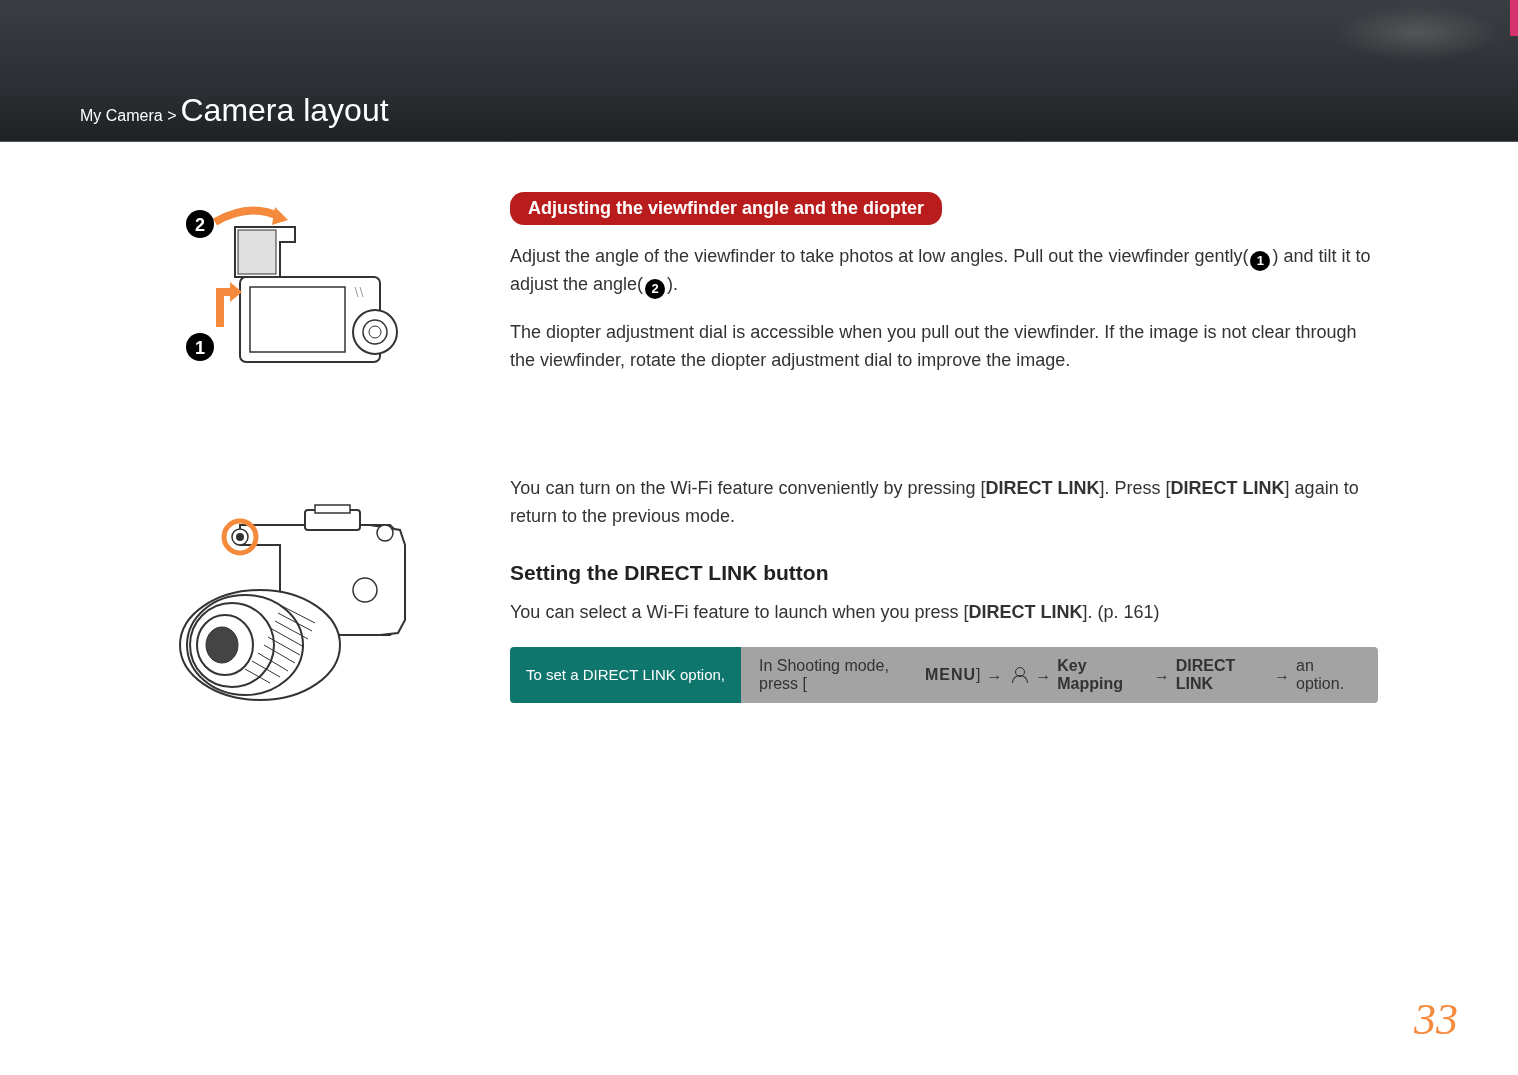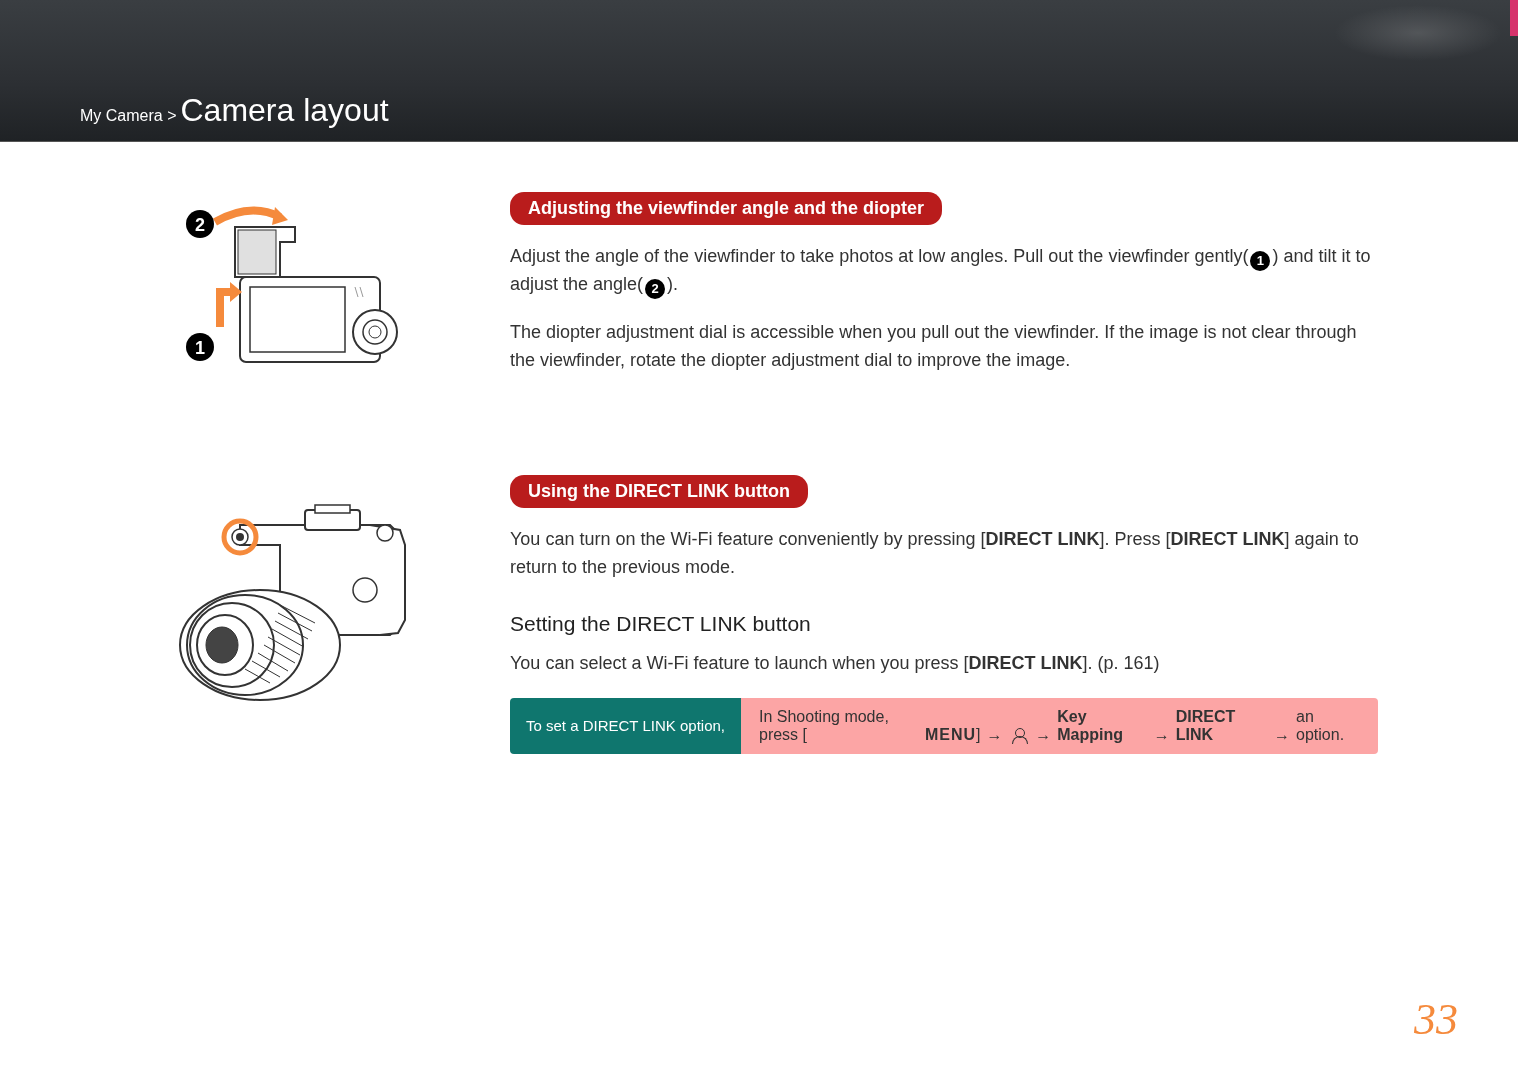--- a/index.html
+++ b/index.html
@@ -98,21 +98,21 @@
   font-size: 18px;
   line-height: 1.55;
   color: #333;
   margin-bottom: 20px;
 }
 .body-text b {
   font-weight: 700;
 }
 .sub-heading {
   font-size: 21px;
-  font-weight: 400;
+  font-weight: 700;
   color: #222;
   margin-top: 30px;
   margin-bottom: 14px;
 }
 .num-circle {
   display: inline-flex;
   width: 20px;
   height: 20px;
   background: #000;
   color: #fff;
@@ -133,27 +133,27 @@
   background: #0f766e;
   color: #fff;
   padding: 10px 16px;
   font-size: 15px;
   border-radius: 4px 0 0 4px;
   display: flex;
   align-items: center;
   min-width: 150px;
 }
 .callout-body {
-  background: #fca5a5;
+  background: #a3a3a3;
   color: #333;
   padding: 10px 18px;
   font-size: 16px;
   border-radius: 0 4px 4px 0;
   display: flex;
-  align-items: flex-end;
+  align-items: center;
   flex: 1;
 }
 .arrow {
   margin: 0 6px;
 }
 .menu-label {
   font-weight: 700;
   letter-spacing: 1px;
 }
 .user-icon {
@@ -278,21 +278,20 @@
         <circle cx="80" cy="62" r="4" fill="#333"></circle>
 
         <rect x="155" y="30" width="35" height="8" fill="#fff" stroke="#333" stroke-width="1.5"></rect>
 
         <circle cx="225" cy="58" r="8" fill="#fff" stroke="#333" stroke-width="1.5"></circle>
 
         <circle cx="205" cy="115" r="12" fill="#fff" stroke="#333" stroke-width="1.5"></circle>
       </svg>
     </div>
     <div class="text-col">
-      <div class="pill-heading">Using the DIRECT LINK button</div>
       <p class="body-text">
         <span>You can turn on the Wi-Fi feature conveniently by pressing [</span><b>DIRECT LINK</b><span>]. Press [</span><b>DIRECT LINK</b><span>] again to return to the previous mode.</span>
       </p>
       <div class="sub-heading">Setting the DIRECT LINK button</div>
       <p class="body-text">
         <span>You can select a Wi-Fi feature to launch when you press [</span><b>DIRECT LINK</b><span>]. (p. 161)</span>
       </p>
       <div class="callout-row">
         <div class="callout-label">To set a DIRECT LINK option,</div>
         <div class="callout-body">

